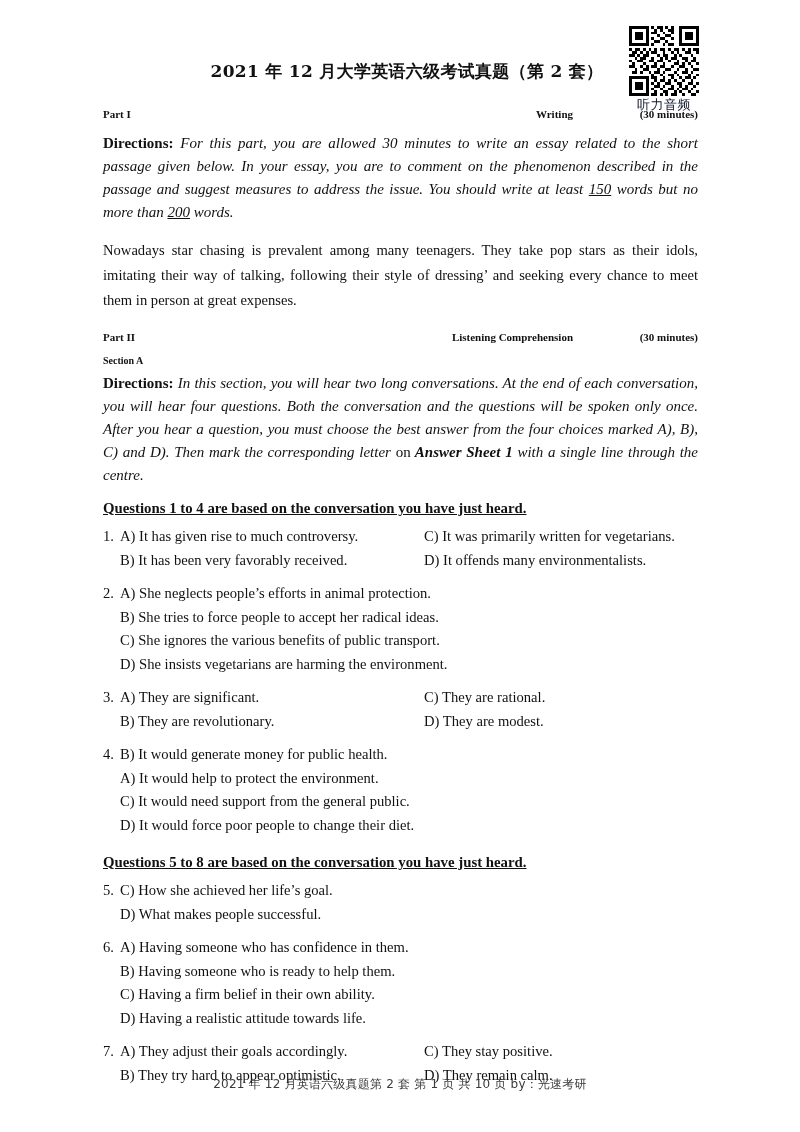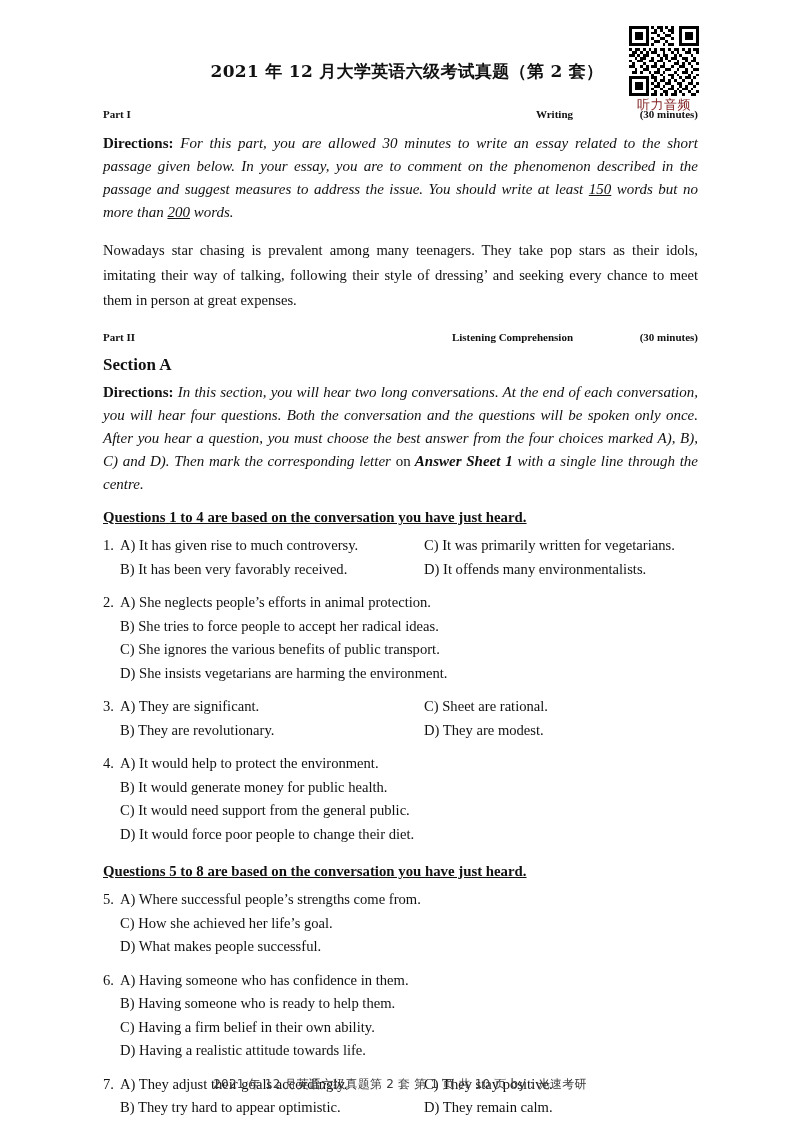--- a/index.html
+++ b/index.html
@@ -38,21 +38,21 @@
     width: 70px;
     height: 70px;
     margin: 0 auto;
     display: block;
     image-rendering: pixelated;
   }
   .qr-caption {
     font-family: "DejaVu Sans", "Liberation Sans", sans-serif;
     font-size: 13px;
     line-height: 15px;
-    color: #7f1d1d;
+    color: #0f172a;
     margin-top: 1px;
     letter-spacing: 0.5px;
   }
 
   
   .doc-title {
     position: absolute;
     left: 0;
     top: 60px;
     width: 800px;
@@ -103,21 +103,21 @@
   .passage {
     font-size: 14.6px;
     line-height: 25px;
     text-align: justify;
     text-justify: inter-word;
     margin: 0;
   }
 
   .section-label {
     font-weight: bold;
-    font-size: 17px;
+    font-size: 10px;
   }
 
   .q-group-head {
     font-weight: bold;
     font-size: 14.8px;
     line-height: 22px;
     text-decoration: underline;
   }
 
   
@@ -413,52 +413,51 @@
       </div>
     </div>
 
     <div class="spacer-s"></div>
 
     <div class="question">
       <div class="q-row">
         <span class="q-num">3.</span>
         <div class="q-opts opts-2col">
           <span class="opt col-a">A) They are significant.</span>
-          <span class="opt col-b">C) Sheet are rational.</span>
+          <span class="opt col-b">C) They are rational.</span>
           <span class="opt col-a">B) They are revolutionary.</span>
           <span class="opt col-b">D) They are modest.</span>
         </div>
       </div>
     </div>
 
     <div class="spacer-s"></div>
 
     <div class="question">
       <div class="q-row">
         <span class="q-num">4.</span>
         <div class="q-opts opts-1col">
+          <span class="opt">B) It would generate money for public health.</span>
           <span class="opt">A) It would help to protect the environment.</span>
-          <span class="opt">B) It would generate money for public health.</span>
           <span class="opt">C) It would need support from the general public.</span>
           <span class="opt">D) It would force poor people to change their diet.</span>
         </div>
       </div>
     </div>
 
     <div class="spacer-m"></div>
 
     <div class="q-group-head">Questions 5 to 8 are based on the conversation you have just heard.</div>
 
     <div class="spacer-xs"></div>
 
     <div class="question">
       <div class="q-row">
         <span class="q-num">5.</span>
         <div class="q-opts opts-1col">
-          <span class="opt">A) Where successful people’s strengths come from.</span>
           <span class="opt">C) How she achieved her life’s goal.</span>
           <span class="opt">D) What makes people successful.</span>
         </div>
       </div>
     </div>
 
     <div class="spacer-s"></div>
 
     <div class="question">
       <div class="q-row">

